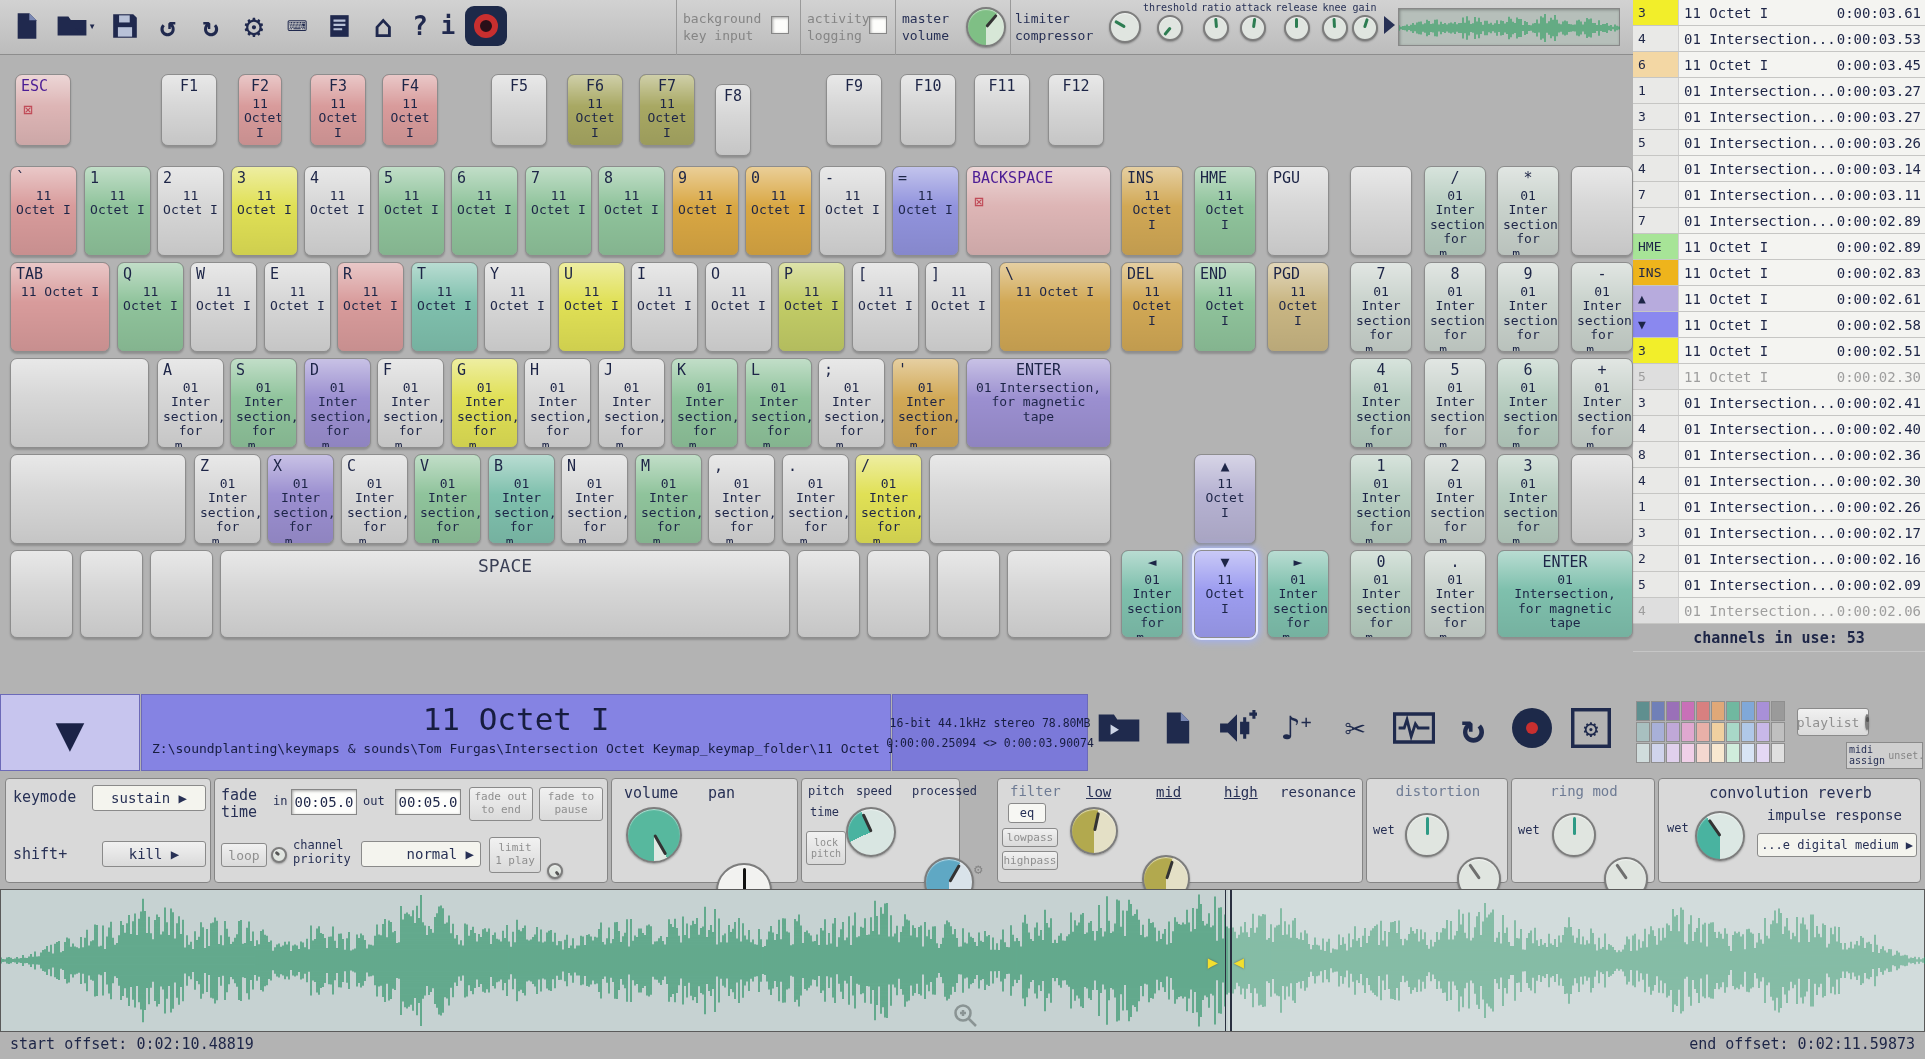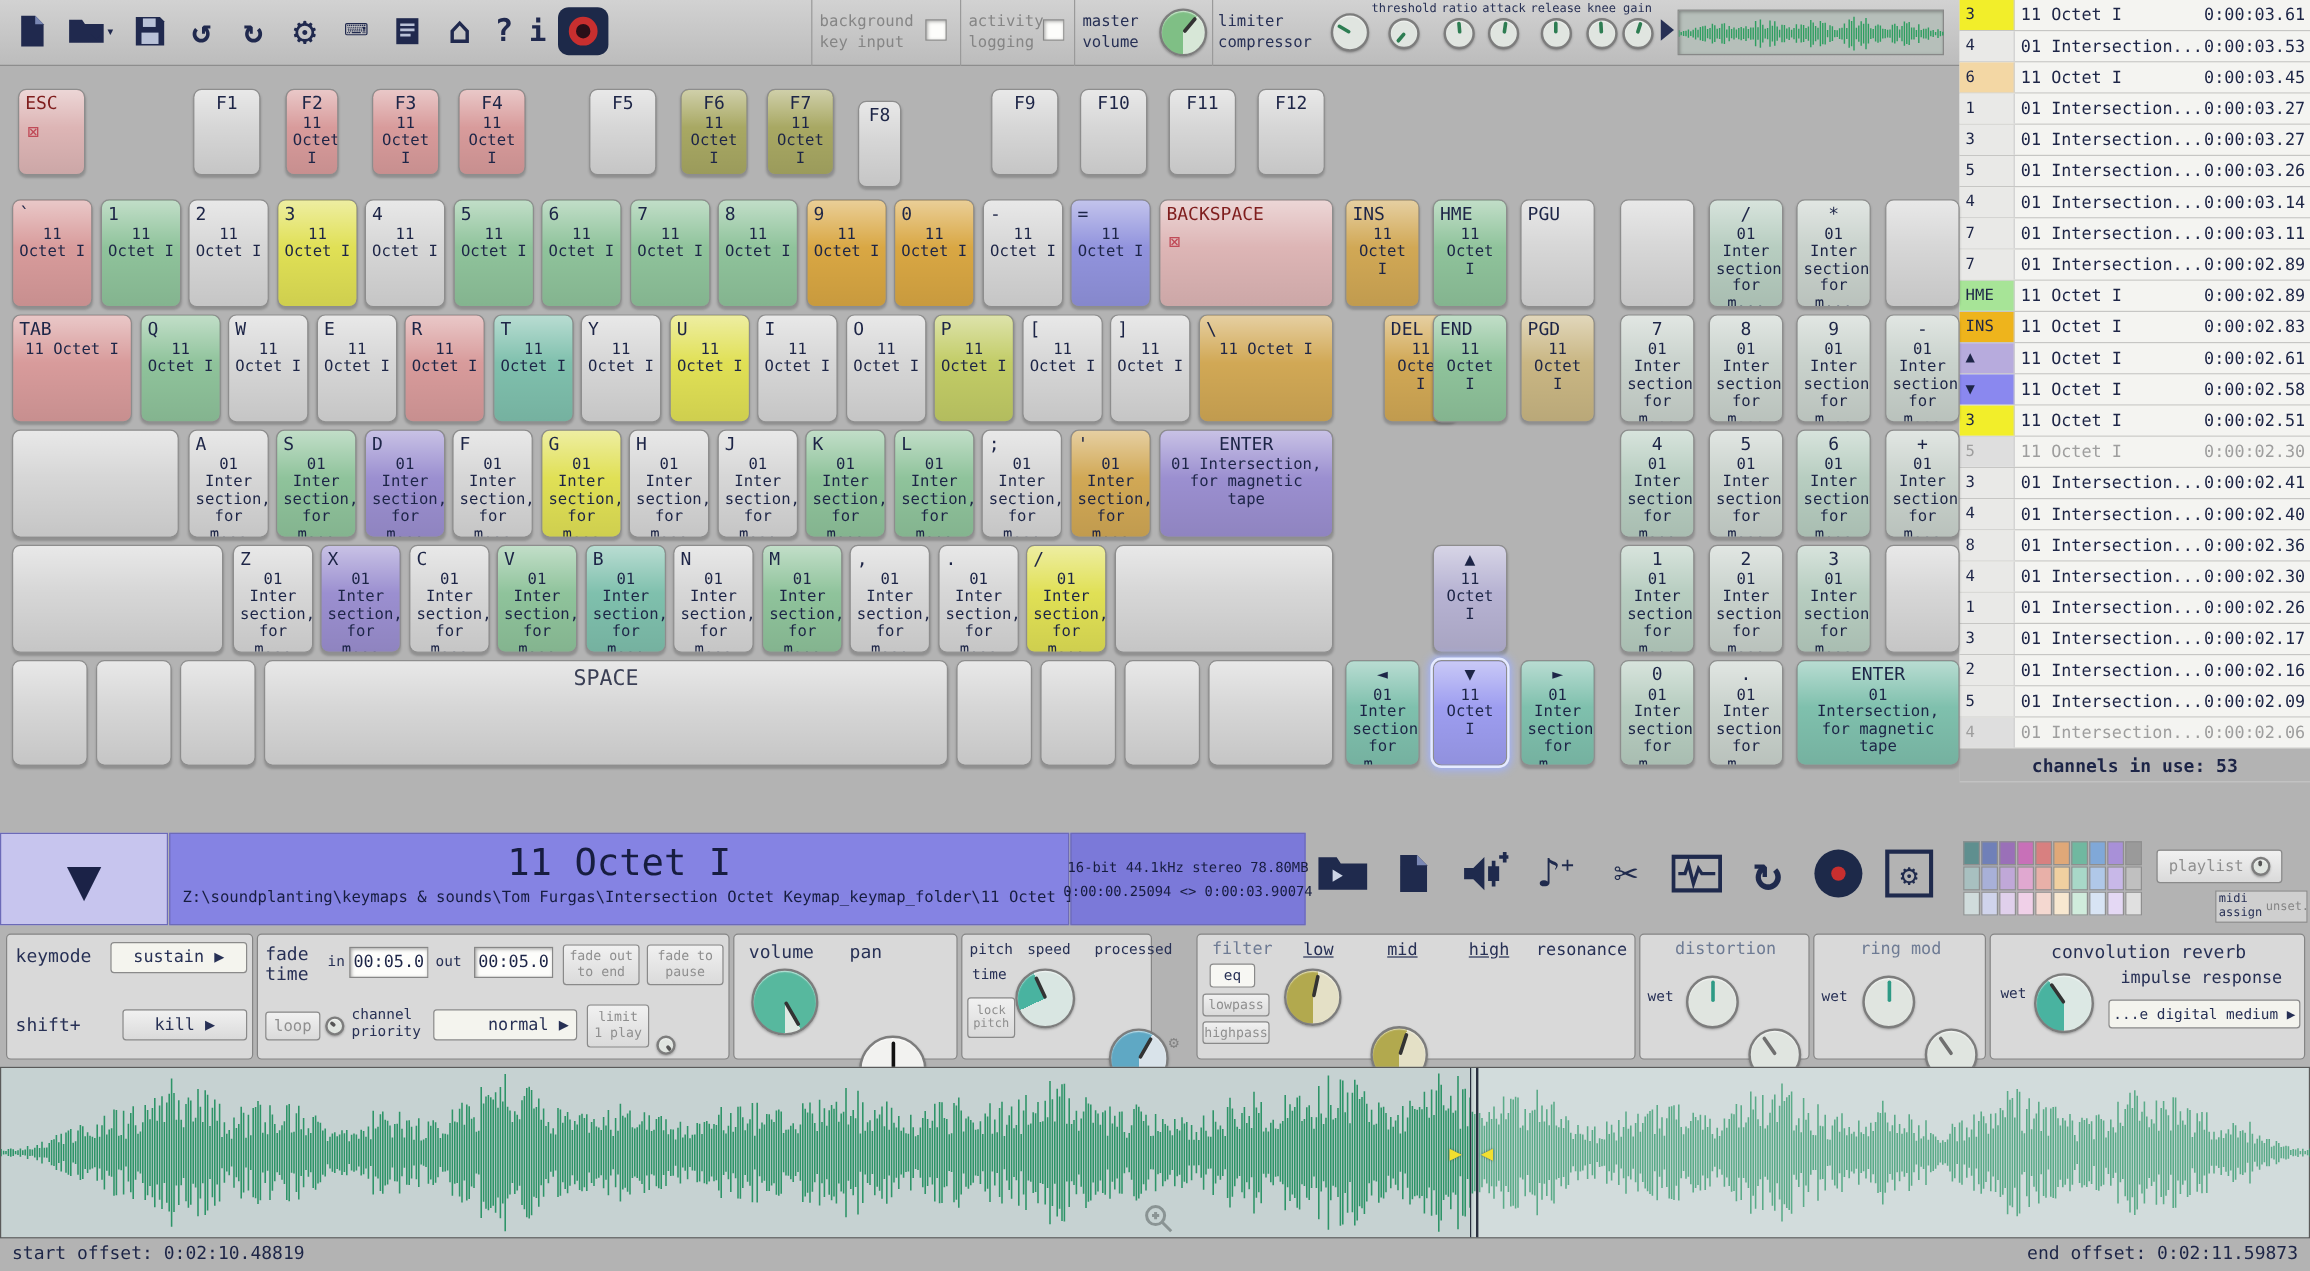--- a/index.html
+++ b/index.html
@@ -34,38 +34,38 @@
   .lrow.dim .lname,.lrow.dim .ltime,.lrow.dim .lbadge{color:#9e9e9e}
   #log-footer{height:27px;background:#b3b3b3;display:flex;align-items:center;justify-content:center;font-size:15px;font-weight:bold;color:#1d2547}
   
   #keys{position:absolute;left:0;top:0;width:1925px;height:1059px;pointer-events:none}
   .key{position:absolute;pointer-events:auto;border:1px solid #8d8d8d;border-radius:7px;background:#d6d6d6;box-shadow:0 2px 2px rgba(0,0,0,.2);padding:3px 5px;overflow:hidden;cursor:pointer}
   .key::before{content:"";position:absolute;inset:0;border-radius:6px;background:linear-gradient(180deg,rgba(255,255,255,.45),rgba(255,255,255,0) 45%,rgba(0,0,0,.08));pointer-events:none}
   .key>*{position:relative}
   .key .kl{font-size:15px;line-height:1.1;color:#1d2547;white-space:nowrap}
   .key.ctr .kl{text-align:center}
   .key .snd{font-size:13px;line-height:1.12;text-align:center;margin-top:2px;color:#1d2547}
-  .key.kill .kl{color:#7f1d1d}
+  .key.kill .kl{color:#4c1d95}
   .key .kx{color:#c04b58;font-size:16px;margin-top:5px;margin-left:2px}
   .key.sel{outline:2px solid #e6ebff;box-shadow:0 0 8px 3px #9fb0ff}
   .key.space .kl{font-size:18px;text-align:center;margin-top:2px;color:#3a3f55}
   
   .bbox{position:absolute;border:1px solid #6c6ab8}
   #banner-tri{left:0;top:694px;width:140px;height:77px;background:#c7c5ee;display:flex;align-items:center;justify-content:center;color:#1b2247;font-size:48px;cursor:pointer}
   #banner-title{left:141px;top:694px;width:750px;height:77px;background:#8583e3;color:#171d40}
   #banner-title .t{font-size:31px;text-align:center;margin-top:6px}
   #banner-title .p{font-size:13px;margin:4px 0 0 10px;white-space:nowrap}
   #banner-info{left:892px;top:694px;width:196px;height:77px;background:#7b79d9;color:#171d40;font-size:11.5px;display:flex;flex-direction:column;align-items:center;justify-content:center;gap:6px;white-space:nowrap}
   #bicons{position:absolute;left:1096px;top:700px;display:flex;gap:13px;align-items:center}
   .bico{width:46px;height:56px;display:flex;align-items:center;justify-content:center;color:#1f2a4d;font-size:34px;cursor:pointer}
   #mic-ico{width:40px;height:40px;border-radius:50%;background:#1d2949;display:flex;align-items:center;justify-content:center}
   #mic-ico i{display:block;width:12px;height:12px;border-radius:50%;background:#c82f2f}
   #palette{position:absolute;left:1636px;top:701px;width:156px;display:flex;flex-wrap:wrap;gap:1px}
   #palette div{width:14px;height:20px;border:1px solid #8f8f8f;cursor:pointer}
-  #playlist-btn{position:absolute;left:1797px;top:708px;width:105px;height:28px;font-size:13px;gap:6px}
+  #playlist-btn{position:absolute;left:1797px;top:708px;width:72px;height:28px;font-size:13px;gap:6px}
   #midi-box{position:absolute;left:1846px;top:742px;width:77px;height:27px;border:1px solid #8a8a8a;background:#cfcfcf;display:flex;align-items:center;font-size:10px;padding:1px 2px;gap:3px}
   #midi-box .mstack{line-height:1.05;color:#273055}
   
   .cbox{position:absolute;background:#d9d9d9;border:1px solid #858585;border-radius:4px}
   .clbl{position:absolute;font-size:15px;color:#273055;white-space:nowrap}
   .csm{font-size:12px}
   .cgray{color:#6e7b94}
   .u{text-decoration:underline}
   
   #wavepanel{position:absolute;left:0;top:889px;width:1925px;height:143px;background:#c6d2d2;border:1px solid #5a5a5a}
@@ -781,21 +781,21 @@
     <div class="key" style="left: 1194px; top: 166px; width: 62px; height: 90px; background: rgb(143, 195, 155);">
       <div class="kl">HME</div>
       <div class="snd">
         <div>11</div>
         <div>Octet I</div>
       </div>
     </div>
     <div class="key" style="left: 1267px; top: 166px; width: 62px; height: 90px;">
       <div class="kl">PGU</div>
     </div>
-    <div class="key" style="left: 1121px; top: 262px; width: 62px; height: 90px; background: rgb(209, 168, 85); margin-left: 32px;">
+    <div class="key" style="left: 1121px; top: 262px; width: 62px; height: 90px; background: rgb(209, 168, 85);">
       <div class="kl">DEL</div>
       <div class="snd">
         <div>11</div>
         <div>Octet I</div>
       </div>
     </div>
     <div class="key" style="left: 1194px; top: 262px; width: 62px; height: 90px; background: rgb(143, 195, 155);">
       <div class="kl">END</div>
       <div class="snd">
         <div>11</div>

